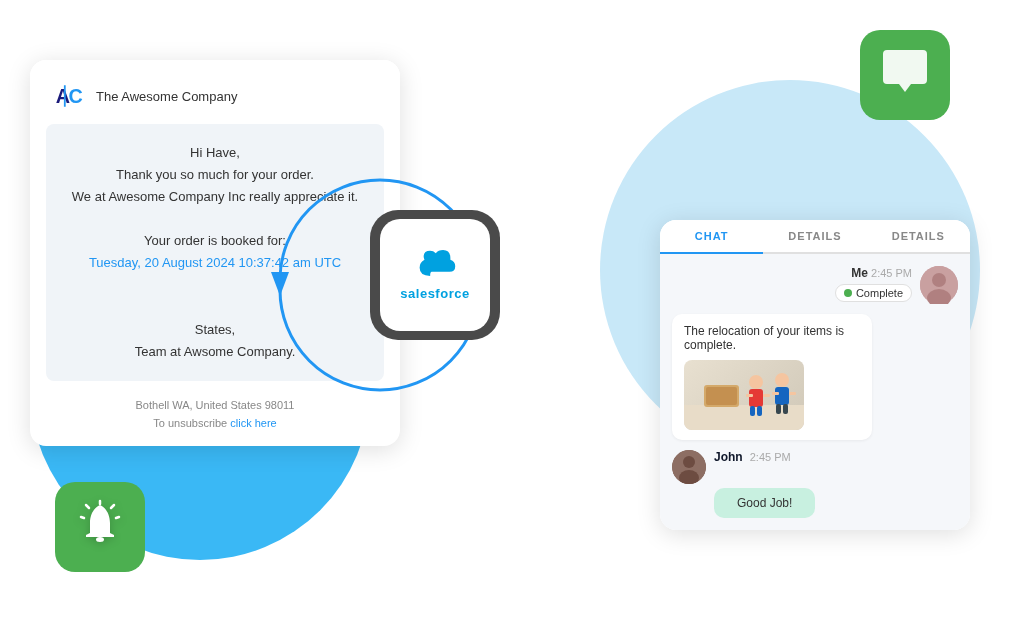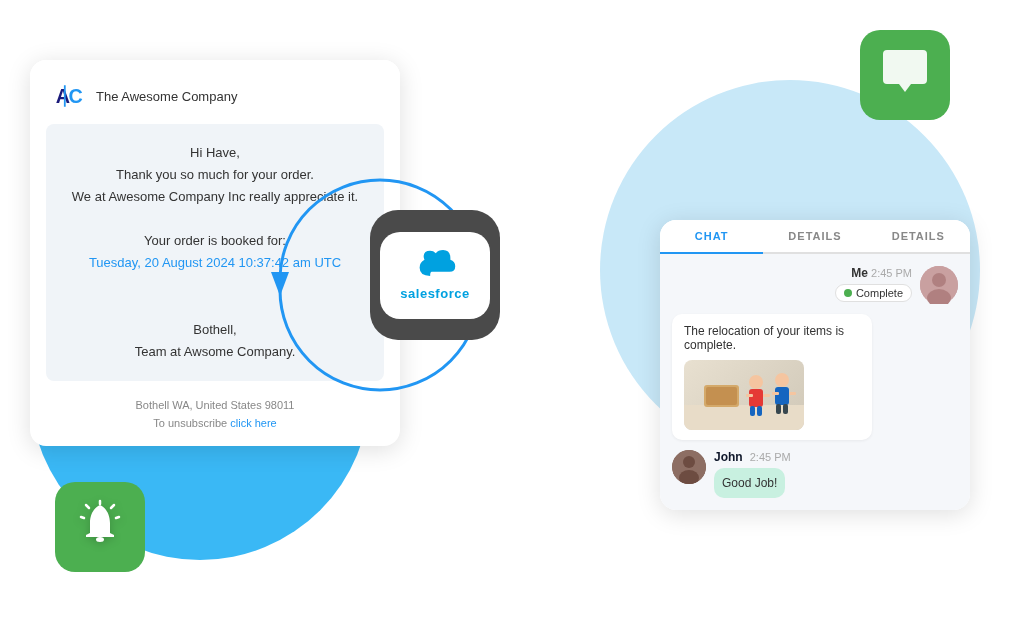--- a/index.html
+++ b/index.html
@@ -104,21 +104,21 @@
       border-radius: 28px;
       z-index: 4;
       display: flex;
       align-items: center;
       justify-content: center;
     }
     .sf-inner {
       background: #fff;
       border-radius: 20px;
       width: 110px;
-      height: 87px;
+      height: 112px;
       display: flex;
       flex-direction: column;
       align-items: center;
       justify-content: center;
       gap: 2px;
     }
     .sf-label {
       font-size: 13px;
       color: #00a1e0;
       font-weight: 600;
@@ -266,24 +266,25 @@
     }
     .john-name {
       font-weight: 700;
       color: #0f172a;
       font-size: 12px;
       margin-right: 4px;
     }
     .john-bubble {
       background: #c8f0e0;
       border-radius: 10px;
-      padding: 8px 8px;
+      padding: 8px 23px;
       font-size: 12px;
       color: #333;
       display: inline-block;
+      margin-top: 20px;
     }
 
     
     .arrows-svg {
       position: absolute;
       left: 230px;
       top: 130px;
       width: 300px;
       height: 300px;
       z-index: 3;
@@ -355,21 +356,21 @@
   </div>
   <div class="email-body">
     <div>Hi Have,</div>
     <div>Thank you so much for your order.</div>
     <div>We at Awesome Company Inc really appreciate it.</div>
     <br>
     <div>Your order is booked for:</div>
     <div class="email-date">Tuesday, 20 August 2024 10:37:42 am UTC</div>
     <br>
     <br>
-    <div>Bothell,</div>
+    <div>States,</div>
     <div>Team at Awsome Company.</div>
   </div>
   <div class="email-footer">
     <div>Bothell WA, United States 98011</div>
     <div>
       <span>To unsubscribe </span>
       <a href="#">click here</a>
     </div>
   </div>
 </div>

